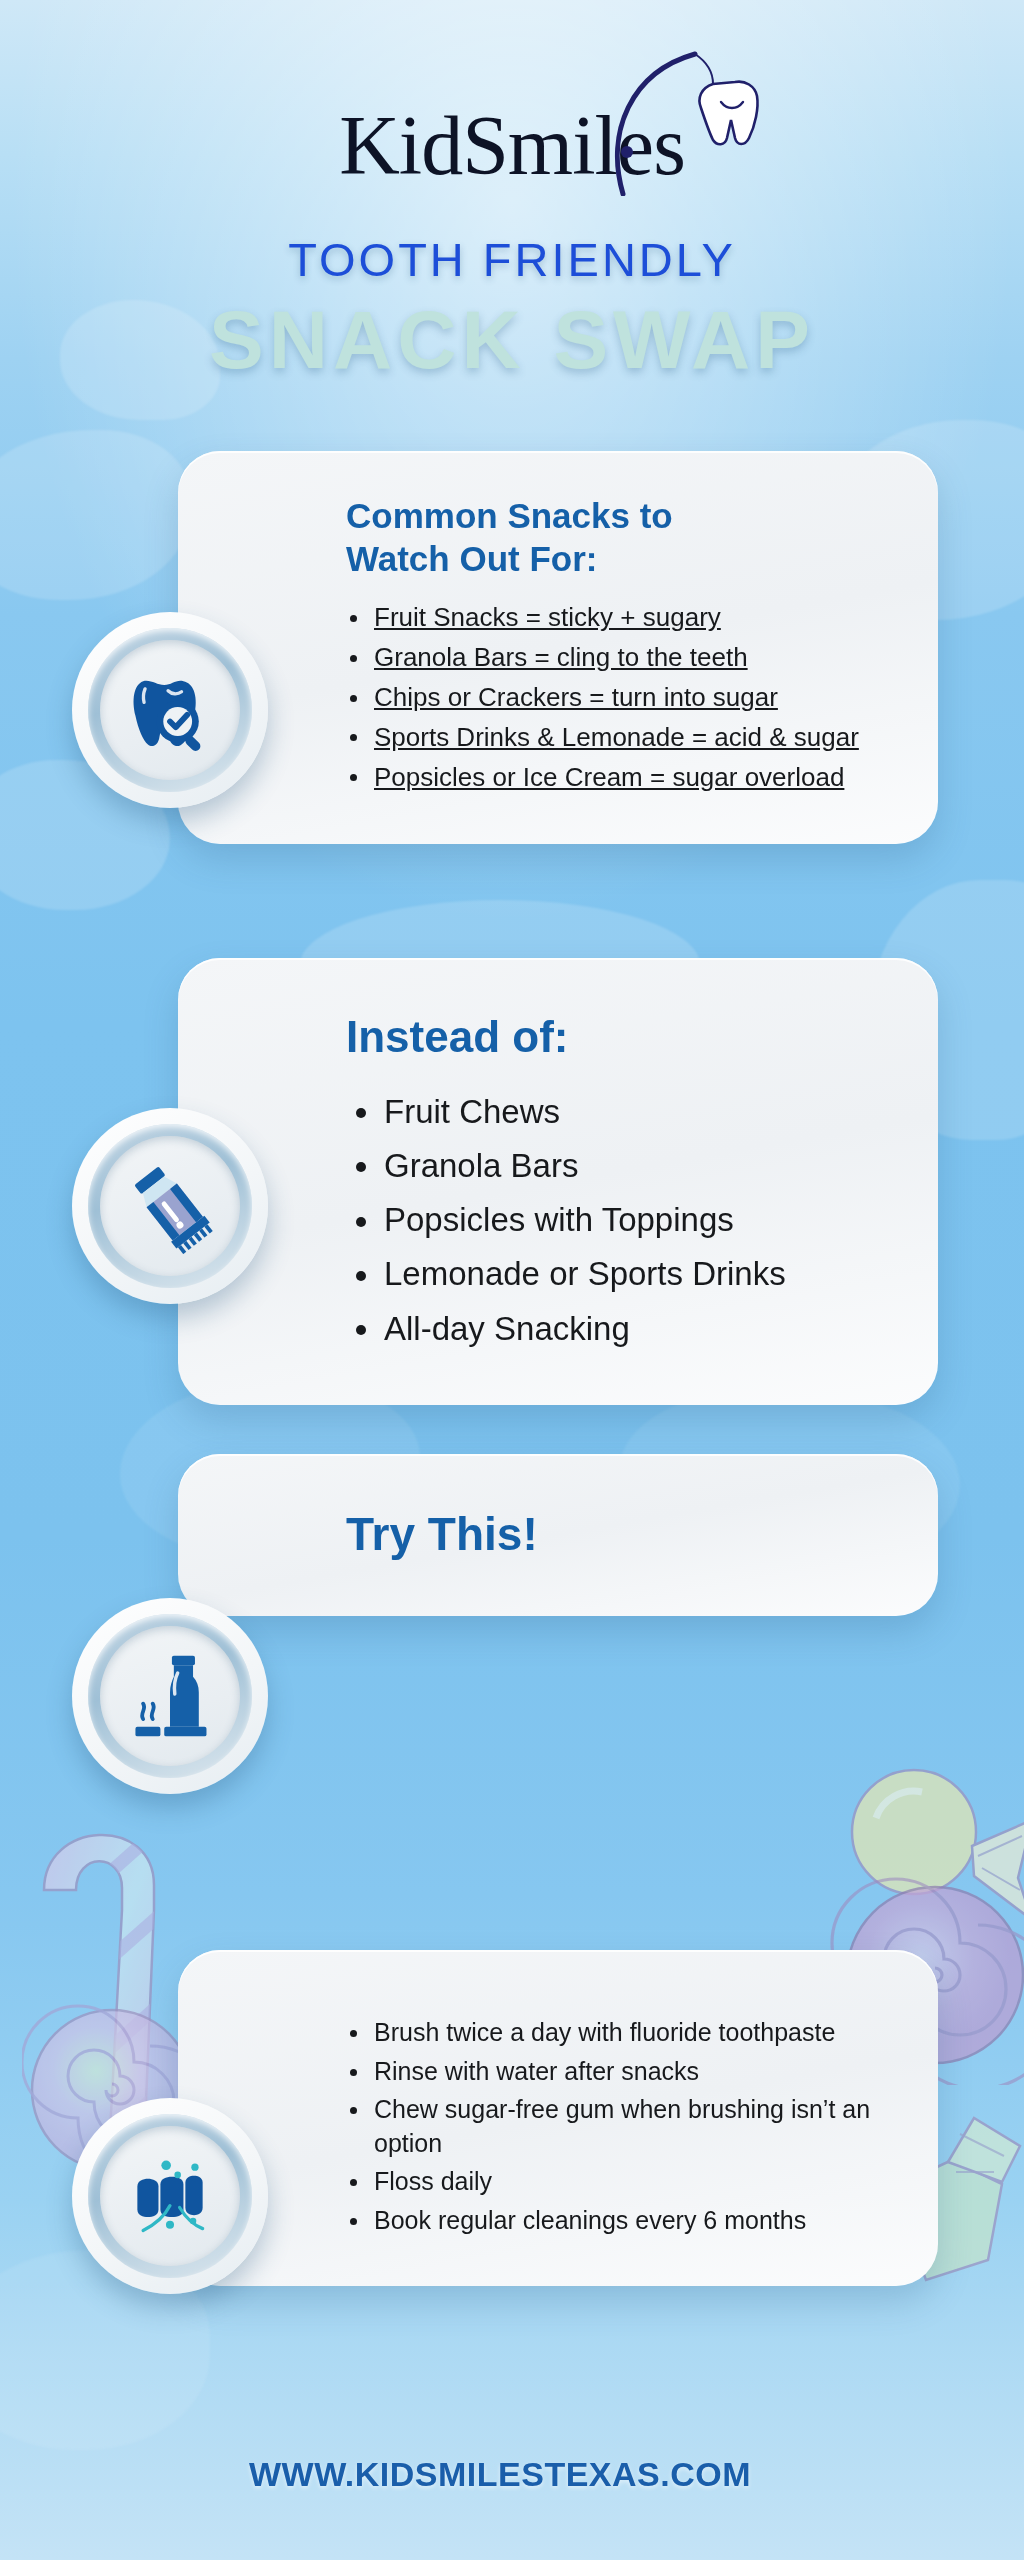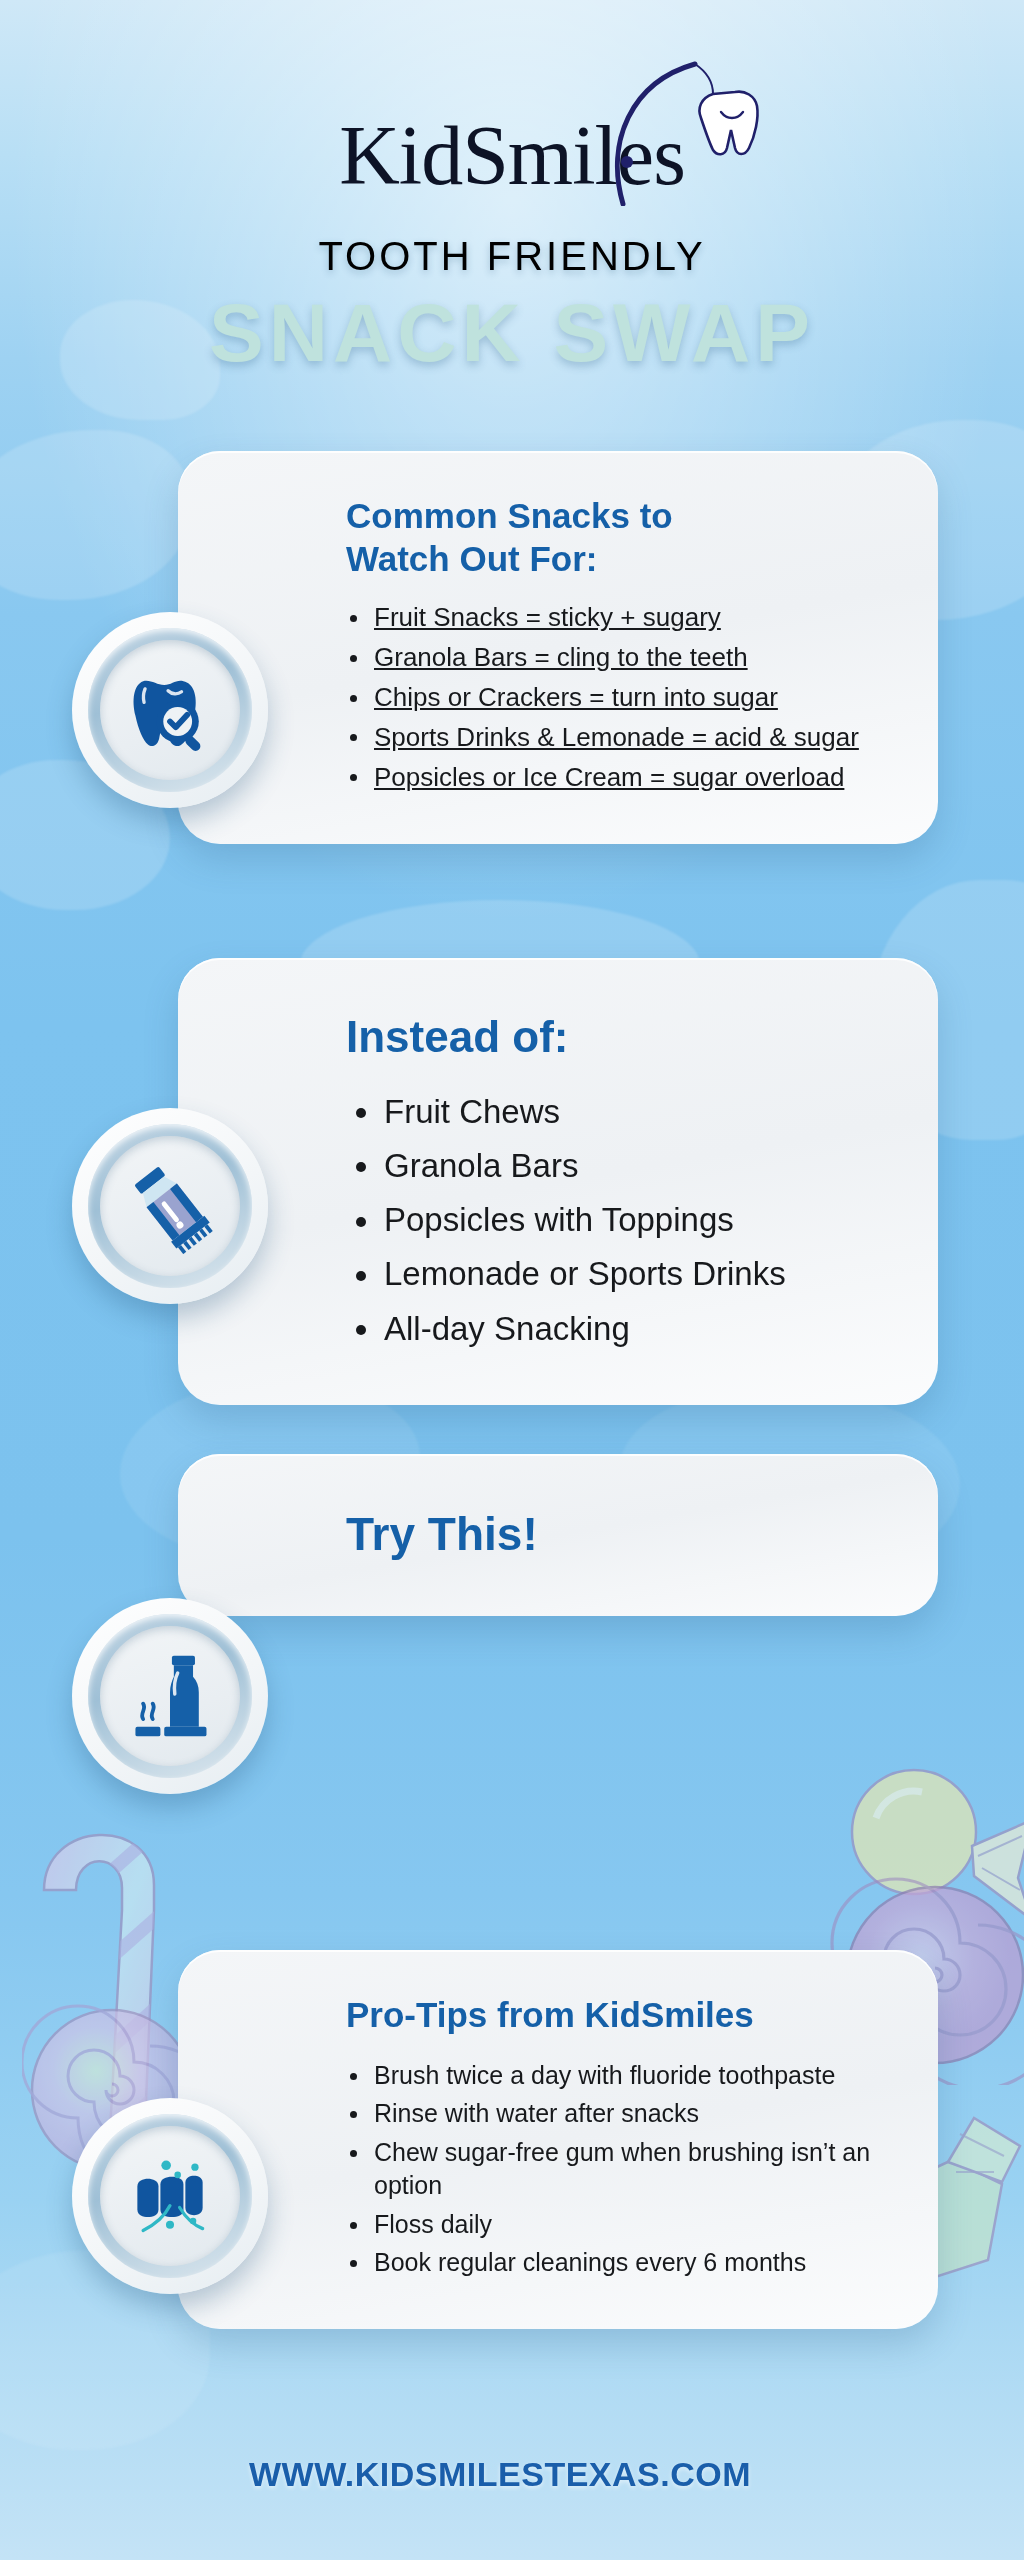--- a/index.html
+++ b/index.html
@@ -33,37 +33,37 @@
     background:radial-gradient(ellipse 70% 40% at 50% 8%, rgba(255,255,255,.55), rgba(255,255,255,0) 70%);
   }
   .blob {
     position:absolute;
     background:rgba(255,255,255,.16);
     filter:blur(1px);
   }
 
   
   #logo-wrap {
-    position:absolute; top:88px; left:0; width:1024px;
+    position:absolute; top:78px; left:0; width:1024px;
     display:flex; align-items:center; justify-content:center;
   }
   #logo-inner { position:relative; height:110px; display:flex; align-items:flex-end; }
   #logo-text {
     font-family:"Liberation Serif", serif;
     font-size:84px; line-height:1;
     color:#0d1326; letter-spacing:-1px;
     position:relative; z-index:2;
   }
   #logo-svg { position:absolute; left:270px; top:-32px; z-index:3; }
 
   
   #headline { position:absolute; top:236px; left:0; width:1024px; text-align:center; }
   #title-line1 {
-    font-size:40px; font-weight:400; letter-spacing:3px;
-    color:#000000; line-height:1;
+    font-size:47px; font-weight:400; letter-spacing:3px;
+    color:#1d4ed8; line-height:1;
     text-shadow:0 3px 7px rgba(40,90,130,.30);
   }
   #title-line2 {
     margin-top:16px;
     font-size:82px; font-weight:800; letter-spacing:5px;
     color:#bfe2dd; line-height:1;
     text-shadow:0 4px 9px rgba(50,100,140,.30);
   }
 
   
@@ -339,21 +339,20 @@
       <g fill="none" stroke="#1560a8" stroke-width="4" stroke-linecap="round">
         <path d="M22 74 C18 68 26 64 22 58"></path>
         <path d="M32 74 C28 68 36 64 32 58"></path>
       </g>
     </svg>
   </div>
     </div>
 </div>
 
 <div class="card" id="card-4">
-  <div class="card-title">Pro-Tips from KidSmiles</div>
   <ul>
     <li>Brush twice a day with fluoride toothpaste</li>
     <li>Rinse with water after snacks</li>
     <li>Chew sugar-free gum when brushing isn’t an option</li>
     <li>Floss daily</li>
     <li>Book regular cleanings every 6 months</li>
   </ul>
 </div>
 <div class="medallion" id="med-4">
   <div class="ring">

